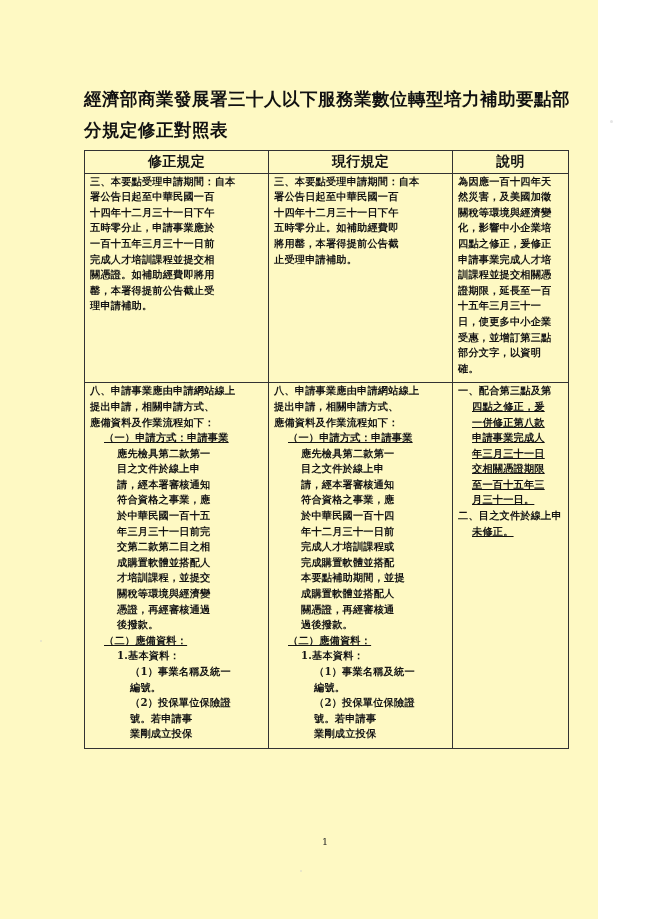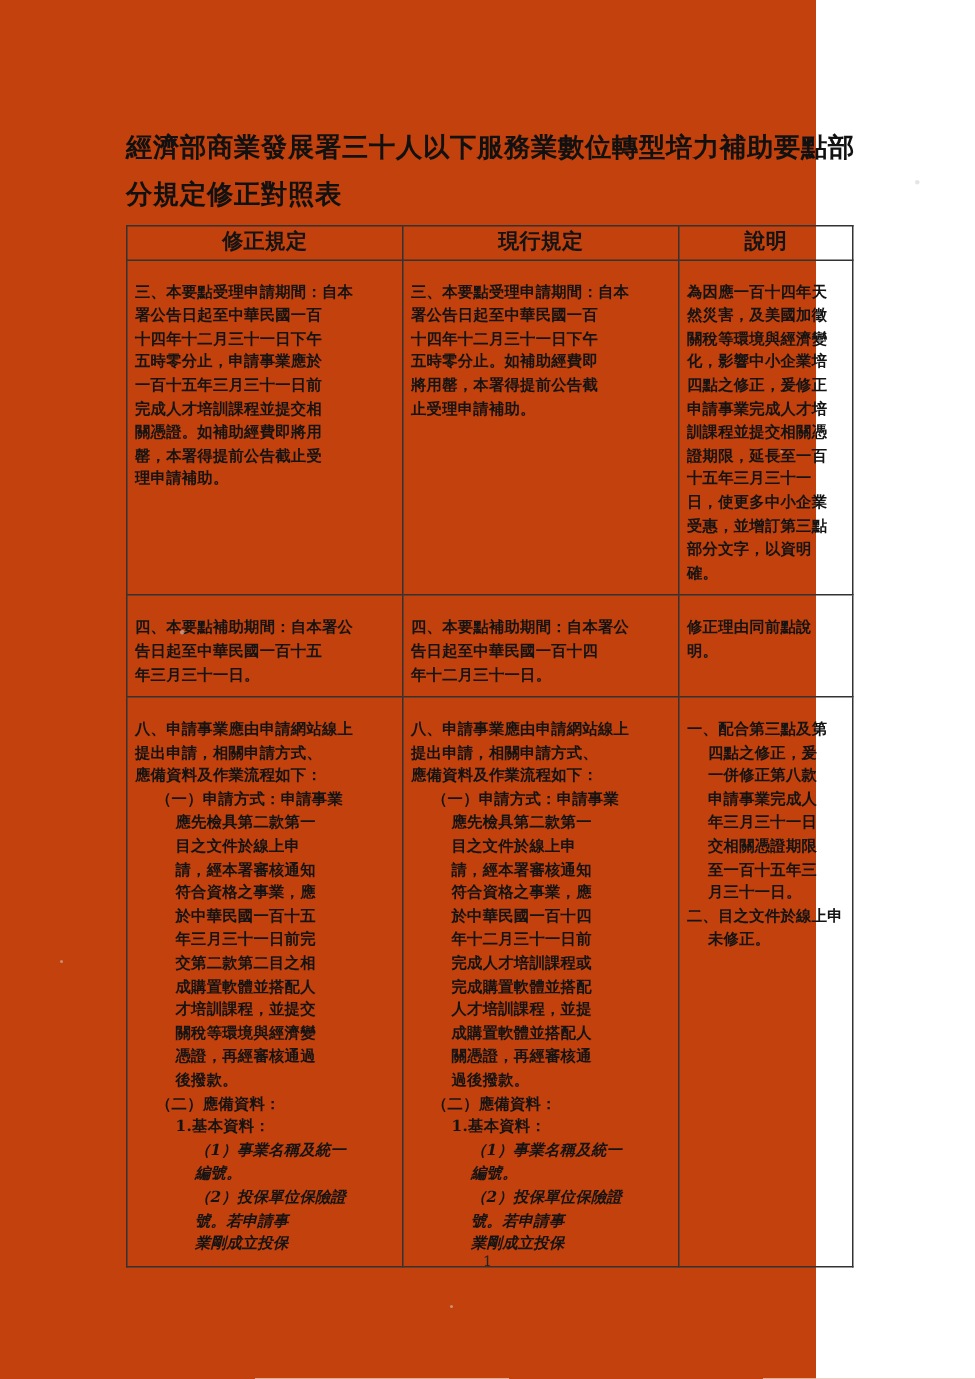--- a/index.html
+++ b/index.html
@@ -11,23 +11,23 @@
     width: 650px;
     height: 919px;
     font-family: "DejaVu Serif", serif;
     color: #1a1a1a;
     position: relative;
     overflow: hidden;
   }
   .page {
     position: absolute;
     left: 0; top: 0;
-    width: 544px;
+    width: 598px;
     height: 919px;
-    background: #c2410c;
+    background: #fef9c3;
   }
   .doc-title {
     position: absolute;
     left: 84px;
     top: 84px;
     width: 490px;
     font-size: 17.5px;
     line-height: 31px;
     letter-spacing: 0.5px;
     font-weight: 600;
@@ -37,42 +37,42 @@
     position: absolute;
     left: 84px;
     top: 150px;
     width: 484px;
     border-collapse: collapse;
     table-layout: fixed;
   }
   table.cmp td, table.cmp th {
     border: 1px solid #333;
     vertical-align: top;
-    padding: 14px 5px 6px 5px;
+    padding: 0 5px 6px 5px;
     font-size: 10.2px;
     line-height: 15.6px;
     letter-spacing: 0.2px;
     font-weight: 600;
     color: #141414;
   }
   table.cmp th {
     text-align: center;
     font-size: 14px;
     padding: 3px 4px;
     font-weight: 600;
   }
   col.c1 { width: 184px; }
   col.c2 { width: 184px; }
   col.c3 { width: 116px; }
 
   .para { margin: 0 0 0 0; }
   .lvl0 { text-indent: 0; }
-  .lvl1 { padding-left: 14px; text-indent: 0; }
+  .lvl1 { padding-left: 14px; text-indent: 0; text-decoration: underline; }
   .lvl2 { padding-left: 27px; text-indent: 0; }
-  .lvl3 { padding-left: 40px; text-indent: 0; font-style: italic; }
+  .lvl3 { padding-left: 40px; text-indent: 0; }
   .u { text-underline-offset: 2px; }
 
   .pagenum {
     position: absolute;
     left: 0;
     top: 836px;
     width: 650px;
     text-align: center;
     font-size: 9.5px;
     color: #222;
@@ -132,36 +132,20 @@
             <div class="para lvl0">化，影響中小企業培</div>
             <div class="para lvl0">四點之修正，爰修正</div>
             <div class="para lvl0">申請事業完成人才培</div>
             <div class="para lvl0">訓課程並提交相關憑</div>
             <div class="para lvl0">證期限，延長至一百</div>
             <div class="para lvl0">十五年三月三十一</div>
             <div class="para lvl0">日，使更多中小企業</div>
             <div class="para lvl0">受惠，並增訂第三點</div>
             <div class="para lvl0">部分文字，以資明</div>
             <div class="para lvl0">確。</div>
-          </td>
-        </tr>
-        <tr>
-          <td>
-            <div class="para lvl0">四、本要點補助期間：自本署公</div>
-            <div class="para lvl0"><span class="u">告日起至中華民國一百十五</span></div>
-            <div class="para lvl0"><span class="u">年三月三十一日。</span></div>
-          </td>
-          <td>
-            <div class="para lvl0">四、本要點補助期間：自本署公</div>
-            <div class="para lvl0">告日起至中華民國一百十四</div>
-            <div class="para lvl0">年十二月三十一日。</div>
-          </td>
-          <td>
-            <div class="para lvl0">修正理由同前點說</div>
-            <div class="para lvl0">明。</div>
           </td>
         </tr>
         <tr>
           <td>
             <div class="para lvl0">八、申請事業應由申請網站線上</div>
             <div class="para lvl0">提出申請，相關申請方式、</div>
             <div class="para lvl0">應備資料及作業流程如下：</div>
             <div class="para lvl1">（一）申請方式：申請事業</div>
             <div class="para lvl2">應先檢具第二款第一</div>
             <div class="para lvl2">目之文件於線上申</div>
@@ -189,21 +173,21 @@
             <div class="para lvl0">應備資料及作業流程如下：</div>
             <div class="para lvl1">（一）申請方式：申請事業</div>
             <div class="para lvl2">應先檢具第二款第一</div>
             <div class="para lvl2">目之文件於線上申</div>
             <div class="para lvl2">請，經本署審核通知</div>
             <div class="para lvl2">符合資格之事業，應</div>
             <div class="para lvl2">於中華民國一百十四</div>
             <div class="para lvl2">年十二月三十一日前</div>
             <div class="para lvl2">完成人才培訓課程或</div>
             <div class="para lvl2">完成購置軟體並搭配</div>
-            <div class="para lvl2">人才培訓課程，並提</div>
+            <div class="para lvl2">本要點補助期間，並提</div>
             <div class="para lvl2">成購置軟體並搭配人</div>
             <div class="para lvl2">關憑證，再經審核通</div>
             <div class="para lvl2">過後撥款。</div>
             <div class="para lvl1">（二）應備資料：</div>
             <div class="para lvl2">1.基本資料：</div>
             <div class="para lvl3">（1）事業名稱及統一</div>
             <div class="para lvl3">編號。</div>
             <div class="para lvl3">（2）投保單位保險證</div>
             <div class="para lvl3">號。若申請事</div>
             <div class="para lvl3">業剛成立投保</div>

